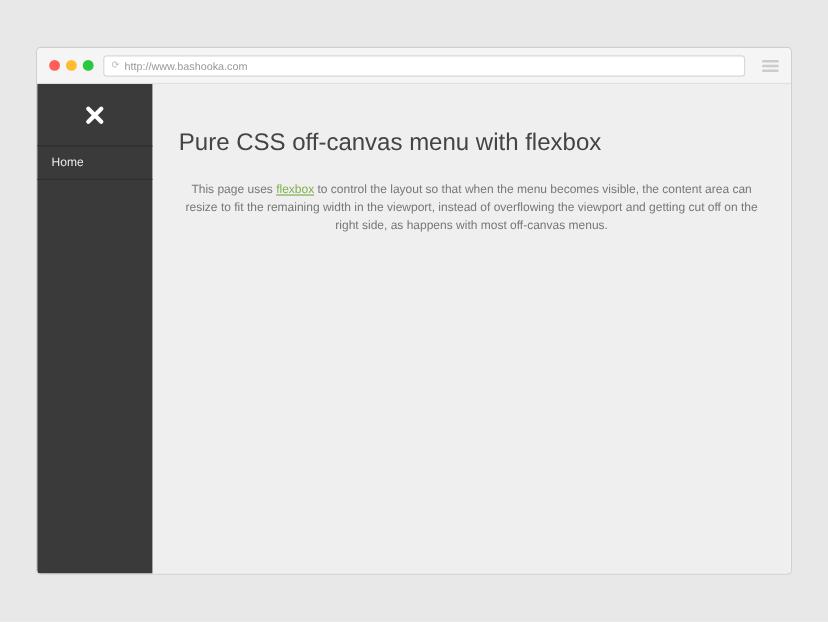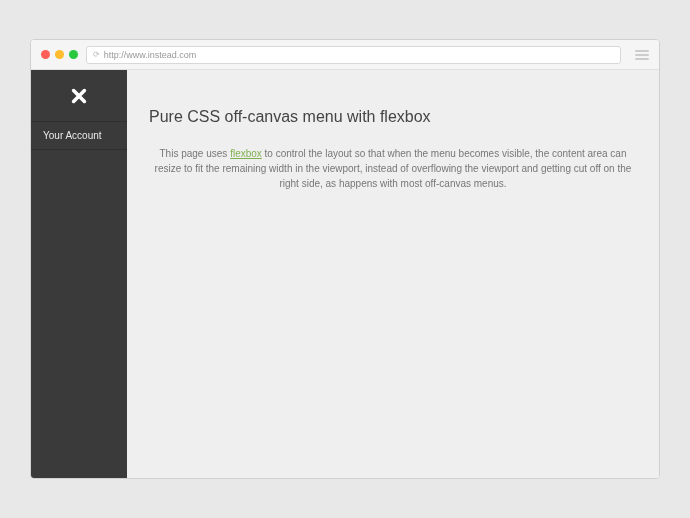--- a/index.html
+++ b/index.html
@@ -82,21 +82,21 @@
       font-weight: 300;
       cursor: pointer;
     }
     .content {
       flex: 1;
       padding: 38px 22px;
       color: #555;
       overflow: hidden;
     }
     .page-title {
-      font-size: 16px;
+      font-size: 20px;
       font-weight: 300;
       color: #444;
       margin-bottom: 20px;
     }
     .paragraph {
       font-size: 10px;
       line-height: 1.5;
       color: #777;
       font-weight: 300;
       margin-bottom: 14px;
@@ -113,38 +113,38 @@
 
 <div class="browser-window">
   <div class="browser-chrome">
     <div class="traffic-lights">
       <div class="dot dot-red"></div>
       <div class="dot dot-yellow"></div>
       <div class="dot dot-green"></div>
     </div>
     <div class="url-bar">
       <span class="url-arrow">⟳</span>
-      <span>http://www.instead.com</span>
+      <span>http://www.bashooka.com</span>
     </div>
     <div class="hamburger">
       <span></span>
         <span></span>
         <span></span>
     </div>
   </div>
 
   <div class="app-body">
     <nav class="sidebar">
       <div class="sidebar-header">
         <svg viewBox="0 0 20 20">
           <path d="M4 4 L16 16 M16 4 L4 16" stroke="#fff" stroke-width="4" stroke-linecap="round"></path>
         </svg>
       </div>
       <div class="sidebar-item">
-        <span>Your Account</span>
+        <span>Home</span>
       </div>
     </nav>
 
     <main class="content">
       <h1 class="page-title">Pure CSS off-canvas menu with flexbox</h1>
       <p class="paragraph">
         <span>This page uses </span><a href="#">flexbox</a><span> to control the layout so that when the menu becomes visible, the content area can resize to fit the remaining width in the viewport, instead of overflowing the viewport and getting cut off on the right side, as happens with most off-canvas menus.</span>
       </p>
     </main>
   </div>

